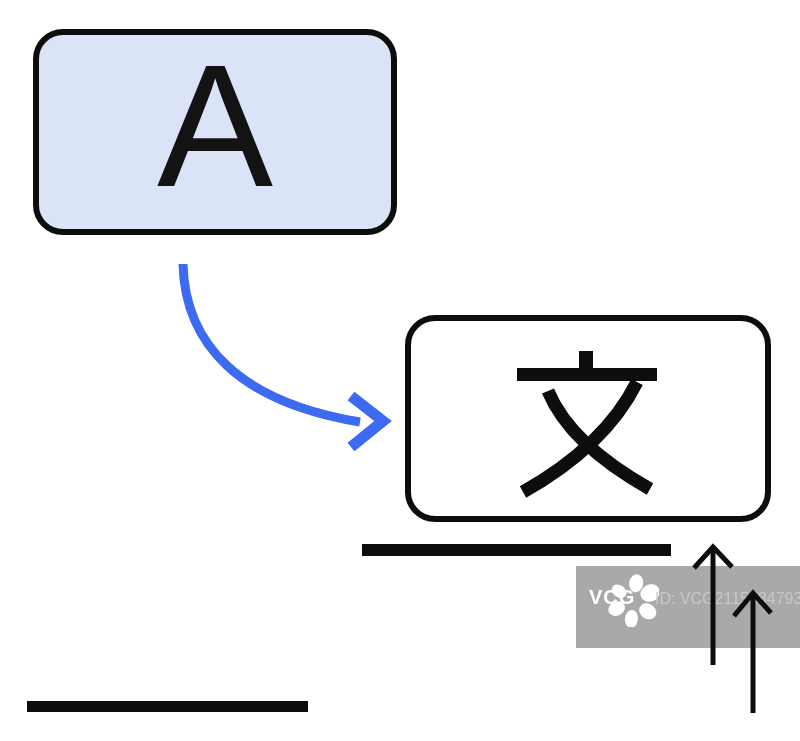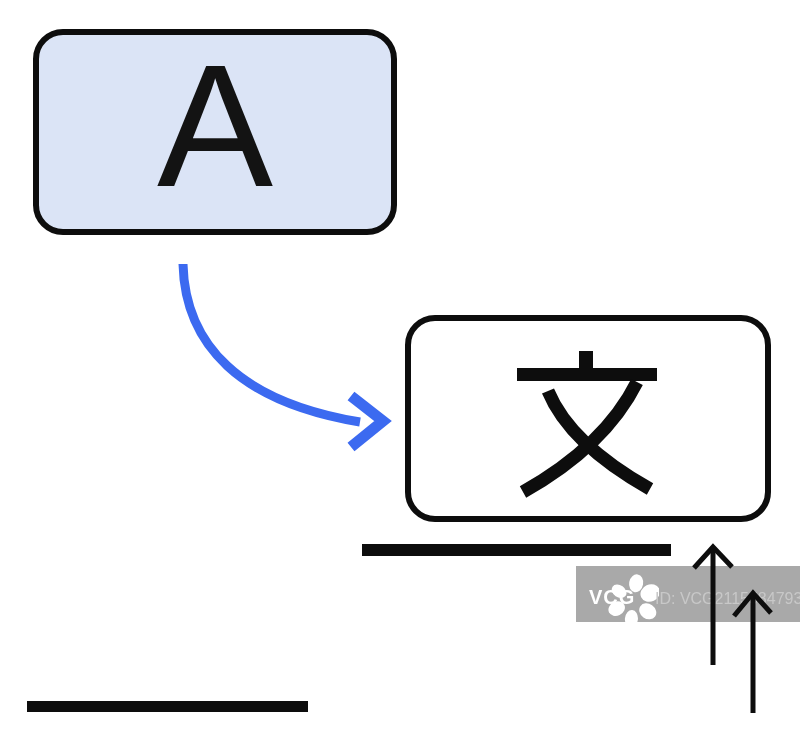--- a/index.html
+++ b/index.html
@@ -19,21 +19,21 @@
   }
   #target-box{
     left:405px;top:315px;width:366px;height:207px;
     background:#ffffff;
   }
   #source-letter{
     font-size:174px;line-height:1;color:#131313;font-weight:400;
     transform:translateY(-6px);
   }
   #watermark-band{
-    position:absolute;left:576px;top:566px;width:224px;height:56px;
+    position:absolute;left:576px;top:566px;width:224px;height:82px;
     background:#a9a9a9;z-index:2;
   }
   #vcg-logo-text{
     position:absolute;left:13px;top:20px;
     color:#ffffff;font-weight:bold;font-size:20px;letter-spacing:1px;
   }
   #vcg-pinwheel{
     position:absolute;left:31px;top:5px;
   }
   #watermark-id-text{

